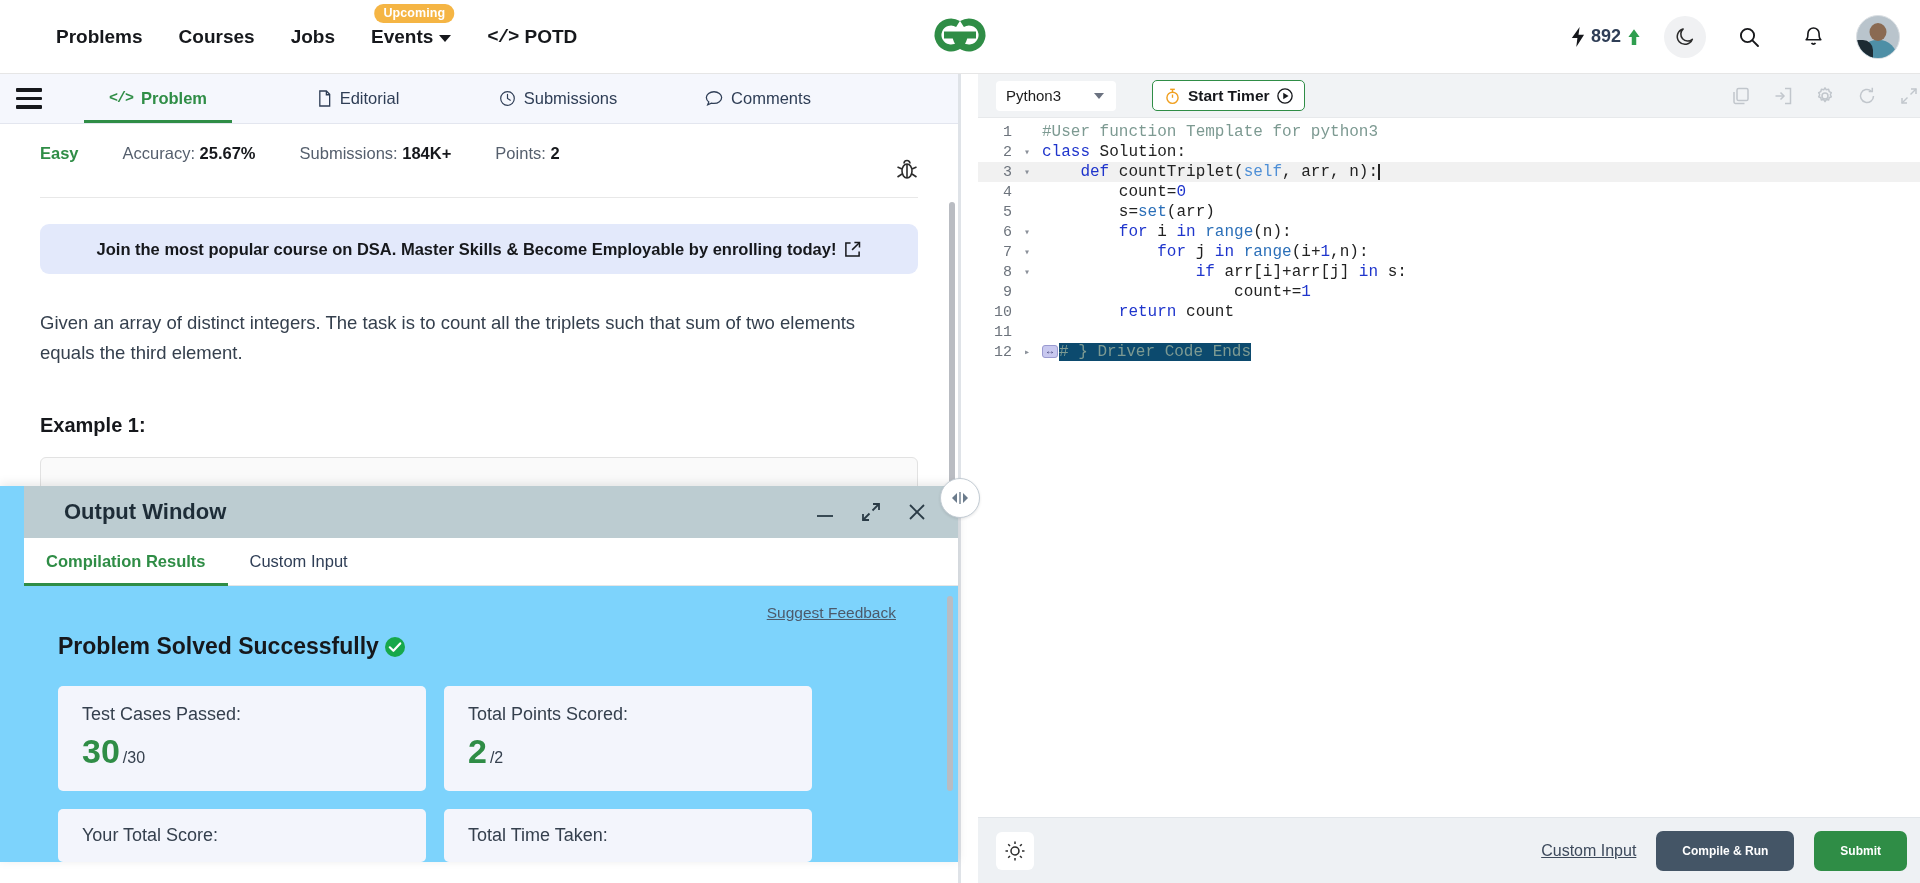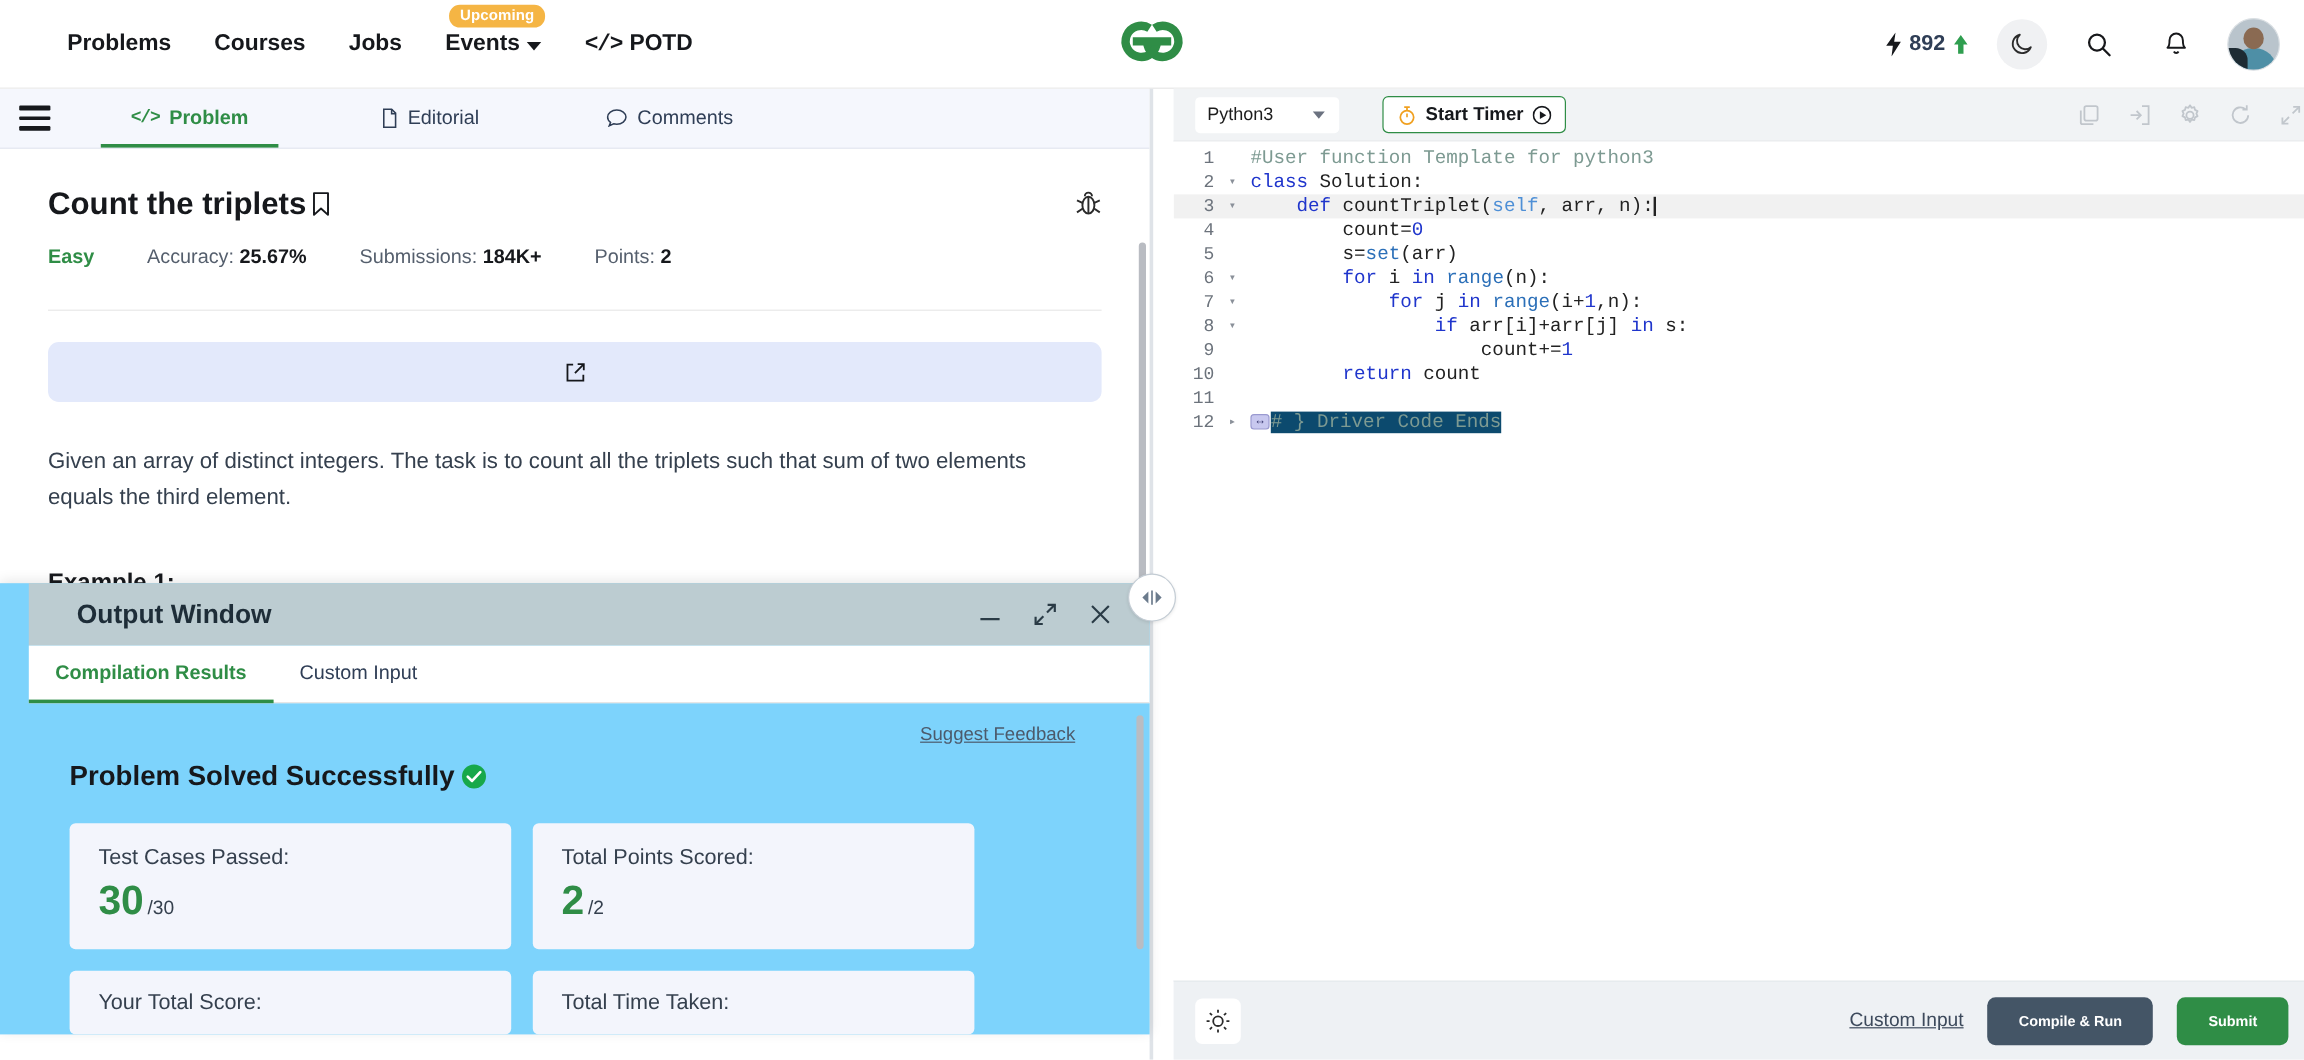--- a/index.html
+++ b/index.html
@@ -543,39 +543,38 @@
     </div>
 
     <div class="tab">
       <svg width="15" height="17" viewBox="0 0 16 18">
         <path d="M3 1h7l3.5 3.5V17H3z" fill="none" stroke="#2f3e56" stroke-width="1.4"></path>
         <path d="M10 1v4h3.5" fill="none" stroke="#2f3e56" stroke-width="1.4"></path>
       </svg>
       <span>Editorial</span>
     </div>
 
+    <div class="tab">
+      <svg width="17" height="17" viewBox="0 0 20 20">
+        <circle cx="10" cy="10" r="8" fill="none" stroke="#2f3e56" stroke-width="1.4"></circle>
+        <path d="M10 5.2V10l3.3 2" fill="none" stroke="#2f3e56" stroke-width="1.4" stroke-linecap="round"></path>
+      </svg>
+      <span>Submissions</span>
+    </div>
 
     <div class="tab">
       <svg width="18" height="17" viewBox="0 0 20 18">
         <path d="M10 1.5c4.7 0 8.5 2.9 8.5 6.5S14.7 14.5 10 14.5c-1 0-2-.1-2.9-.4L3 16l1.2-3.1C2.5 11.7 1.5 10 1.5 8c0-3.6 3.8-6.5 8.5-6.5z" fill="none" stroke="#2f3e56" stroke-width="1.4"></path>
       </svg>
       <span>Comments</span>
     </div>
   </div>
 
   <div id="content-scroll">
 
-    <div id="title-row">
-      <span id="page-title">Count the triplets</span>
-      <span id="bookmark-icon">
-        <svg width="17" height="22" viewBox="0 0 16 20">
-          <path d="M2.5 1.5h11v17l-5.5-5-5.5 5z" fill="none" stroke="#16181c" stroke-width="1.5" stroke-linejoin="round"></path>
-        </svg>
-      </span>
-    </div>
 
     <div id="bug-icon">
       <svg width="22" height="24" viewBox="0 0 22 24">
         <ellipse cx="11" cy="13" rx="5" ry="7" fill="none" stroke="#2b2b2b" stroke-width="1.6"></ellipse>
         <line x1="11" y1="6" x2="11" y2="20" stroke="#2b2b2b" stroke-width="1.6"></line>
         <line x1="1.5" y1="9" x2="6" y2="11" stroke="#2b2b2b" stroke-width="1.6"></line>
         <line x1="20.5" y1="9" x2="16" y2="11" stroke="#2b2b2b" stroke-width="1.6"></line>
         <line x1="1.5" y1="19" x2="6" y2="16" stroke="#2b2b2b" stroke-width="1.6"></line>
         <line x1="20.5" y1="19" x2="16" y2="16" stroke="#2b2b2b" stroke-width="1.6"></line>
         <path d="M8 5.5a3 3 0 0 1 6 0" fill="none" stroke="#2b2b2b" stroke-width="1.6"></path>
@@ -592,20 +591,21 @@
         <span>Submissions:</span>
         <b>184K+</b>
       </span>
       <span>
         <span>Points:</span>
         <b>2</b>
       </span>
     </div>
 
     <div id="promo-banner">
+      <span>Join the most popular course on DSA. Master Skills &amp; Become Employable by enrolling today!</span>
       <svg width="17" height="17" viewBox="0 0 18 18">
         <path d="M7 2H2v14h14v-5" fill="none" stroke="#16181c" stroke-width="1.6"></path>
         <path d="M11 1.6h5.4V7" fill="none" stroke="#16181c" stroke-width="1.6"></path>
         <line x1="16.2" y1="1.8" x2="8.6" y2="9.4" stroke="#16181c" stroke-width="1.6"></line>
       </svg>
     </div>
 
     <div id="problem-statement">Given an array of distinct integers. The task is to count all the triplets such that sum of two elements equals the third element.</div>
 
     <div id="example-head">Example 1:</div>

